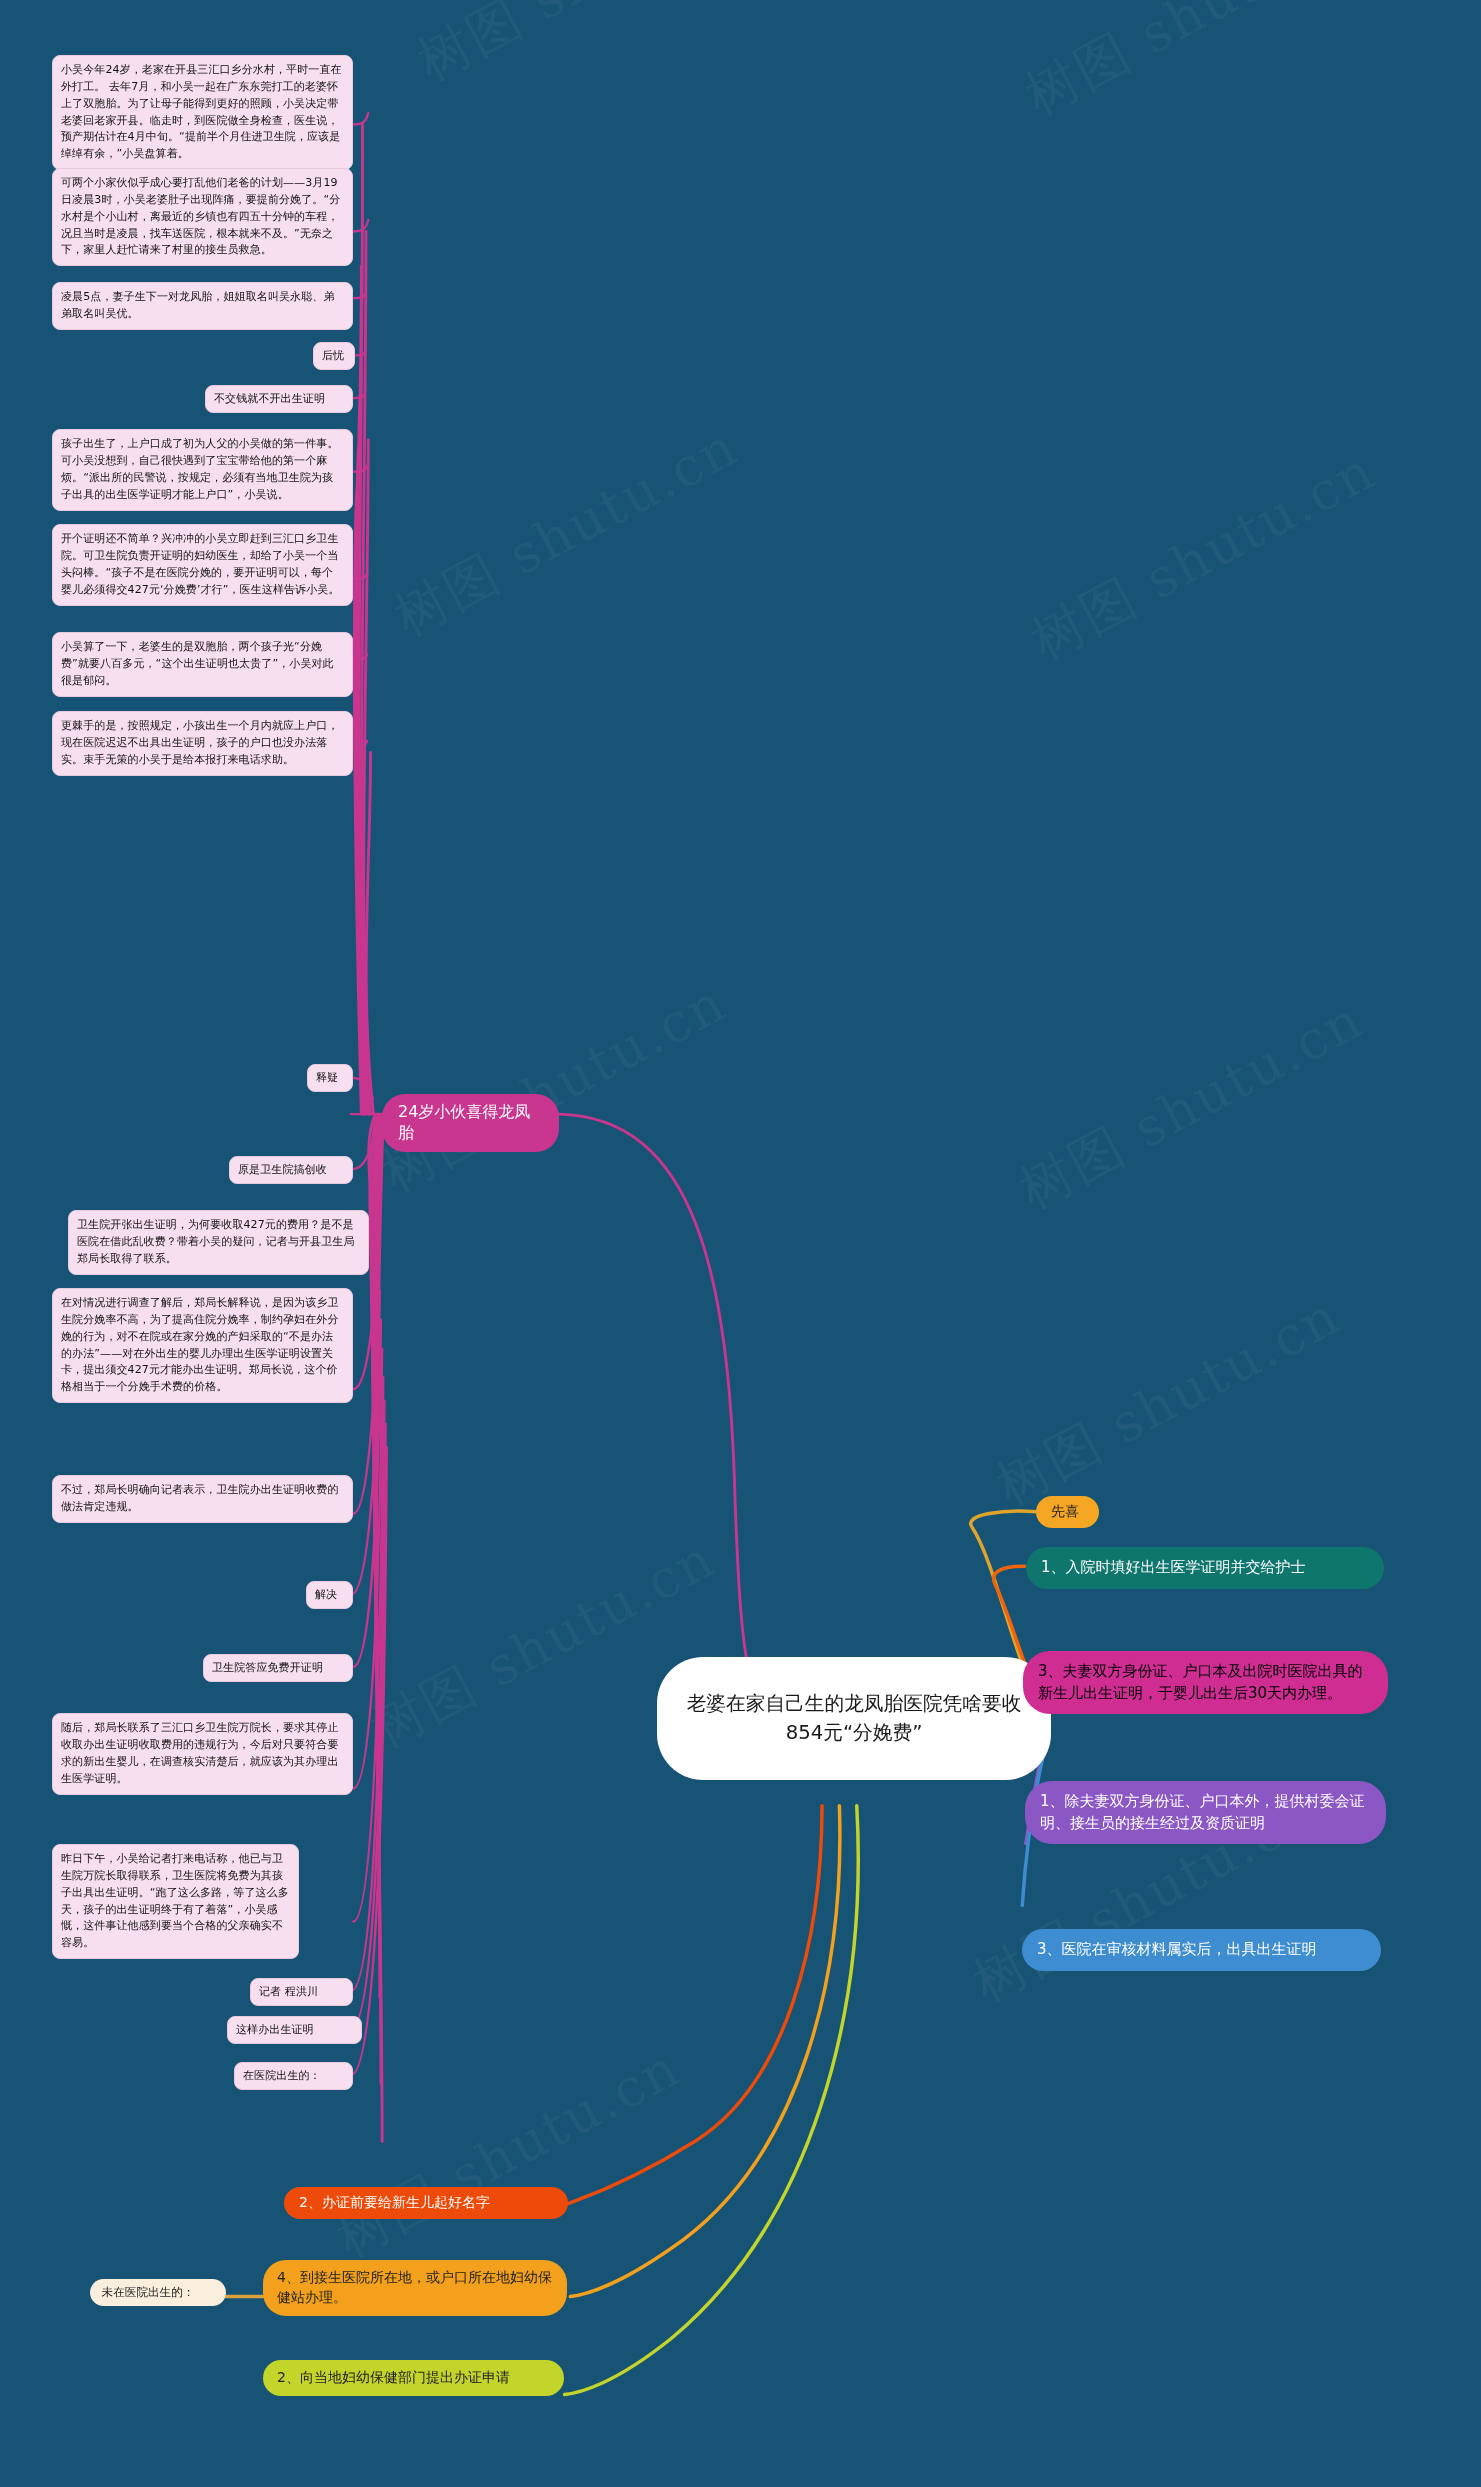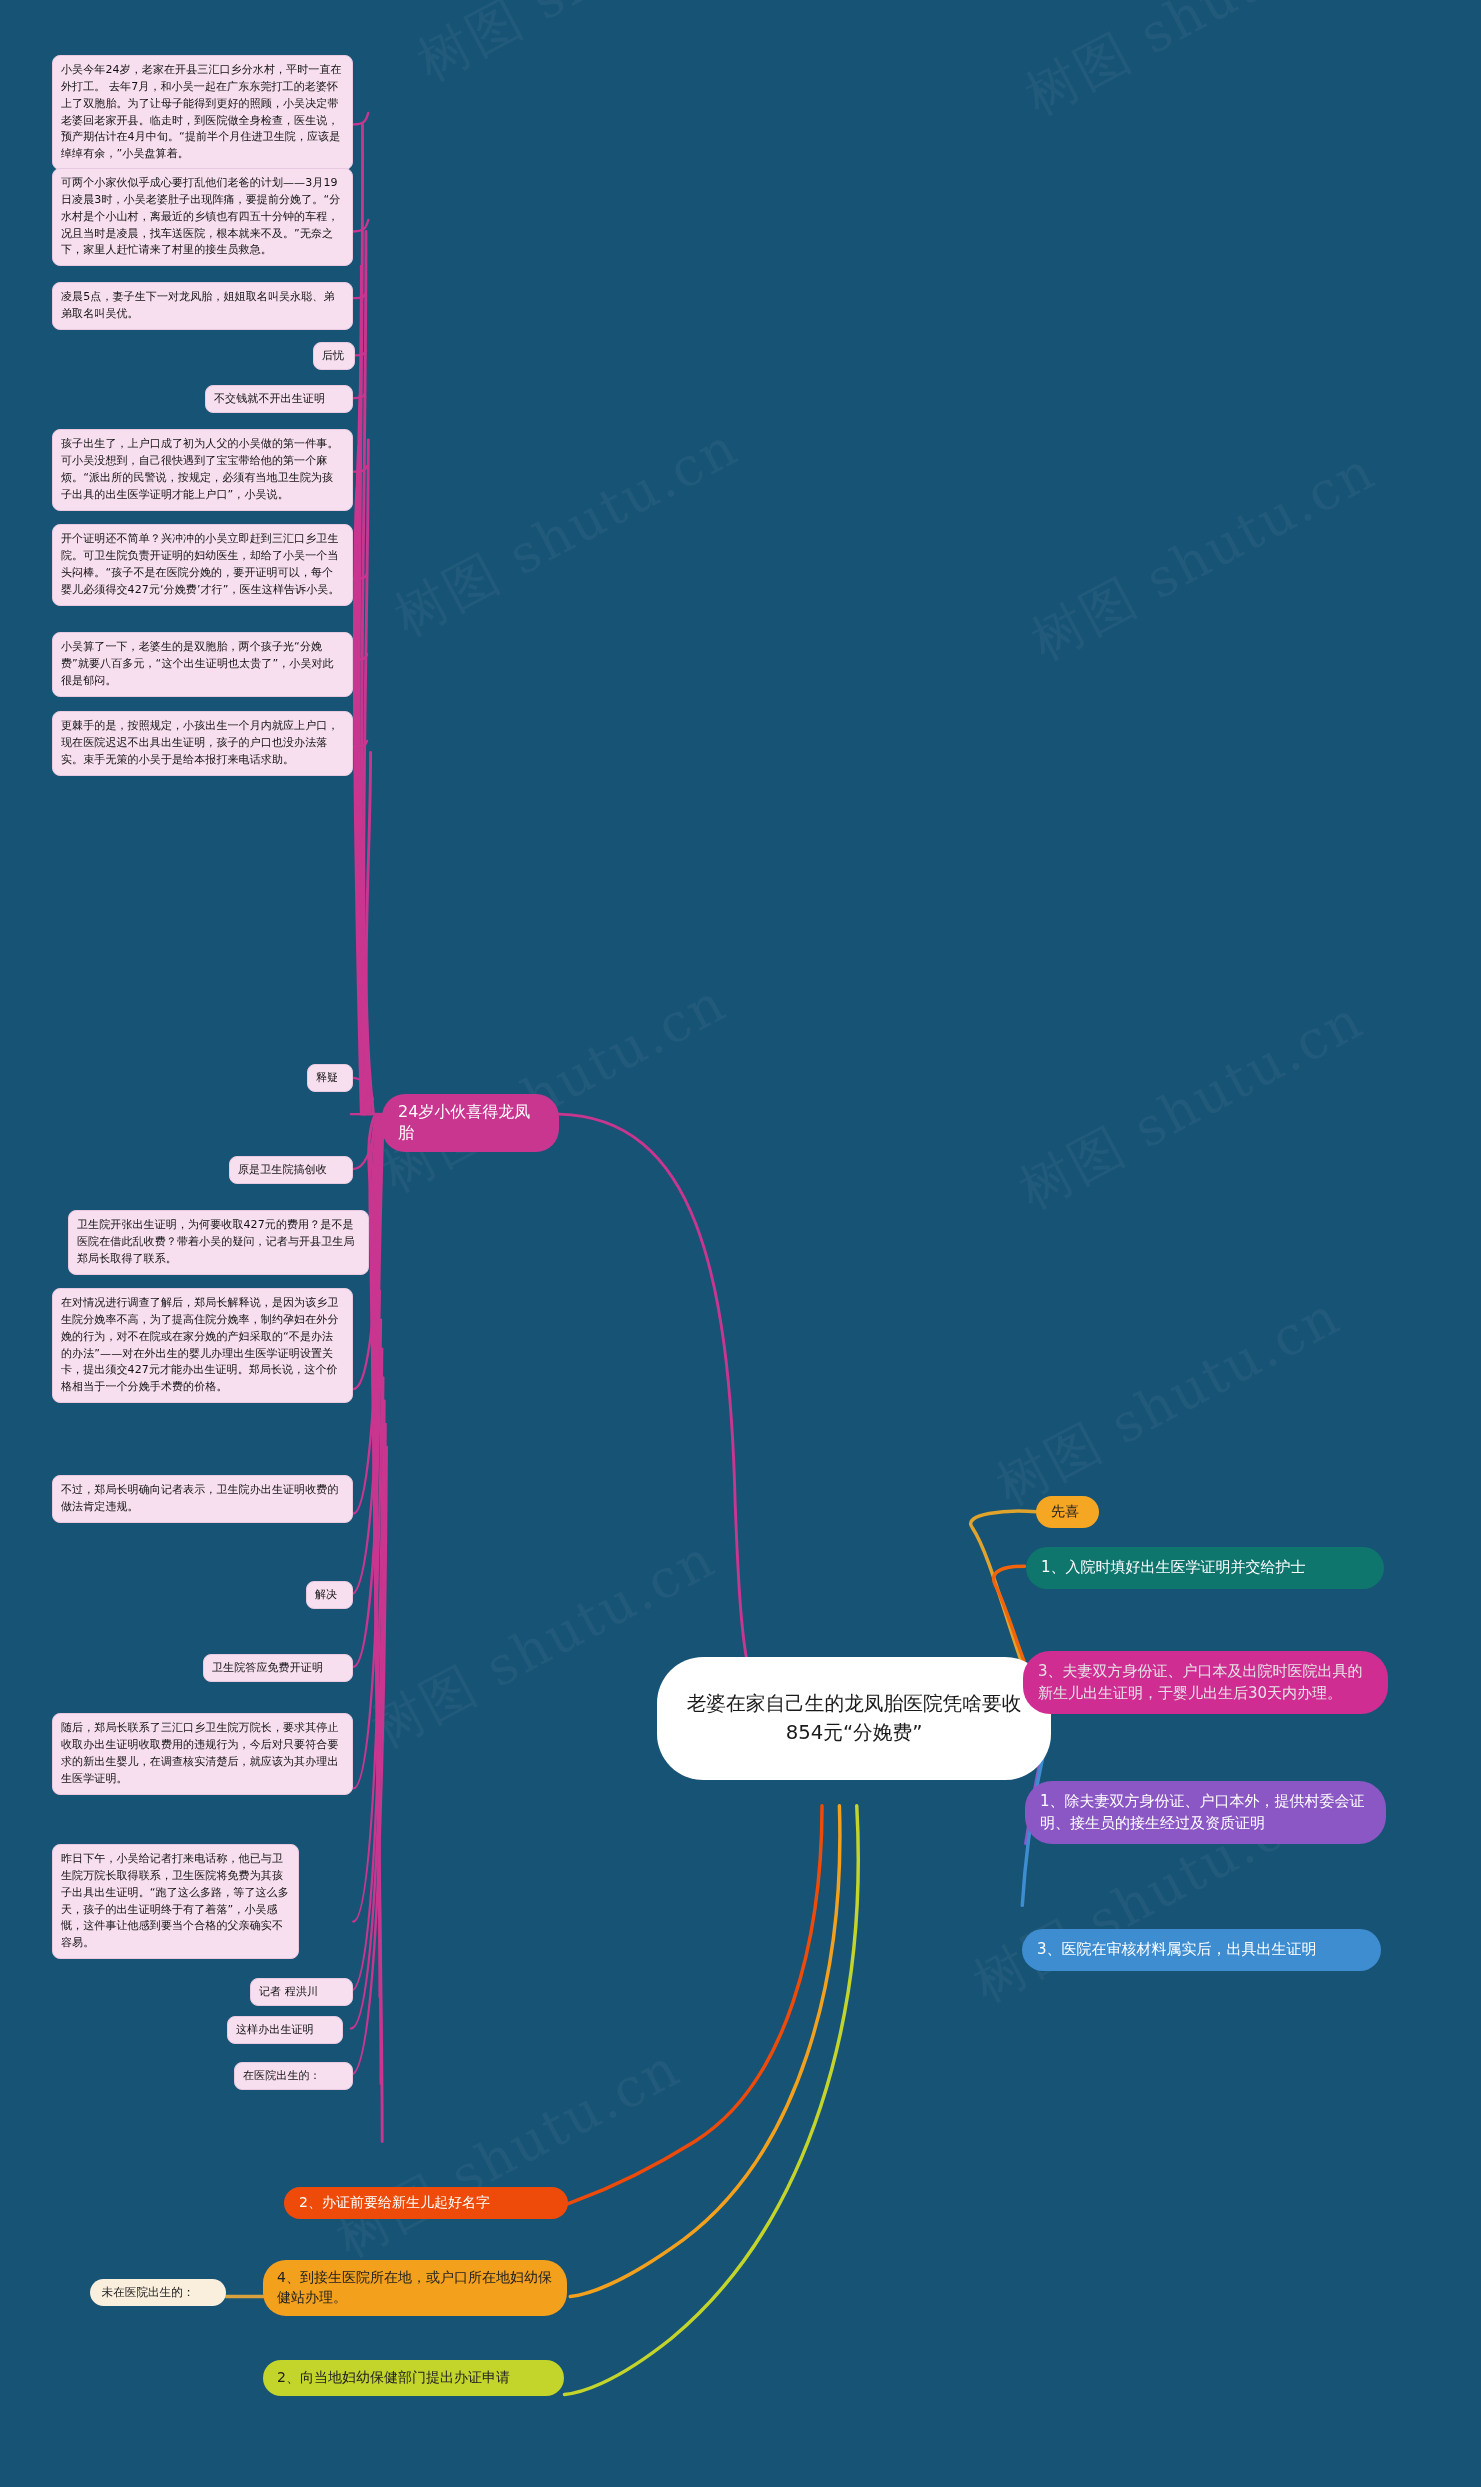--- a/index.html
+++ b/index.html
@@ -45,21 +45,21 @@
     justify-content:center;
   }
   .topic-magenta{
     background:#C9368F;color:#fff;font-size:16px;
     padding:8px 16px;border-radius:23px;justify-content:center;
   }
 
   
   .c-amber   {background:#F5A623;color:#222;}
   .c-orange  {background:#0f766e;color:#fff;}
-  .c-pinkmag {background:#D02D93;color:#e5e5e5;}
+  .c-pinkmag {background:#D02D93;color:#000000;}
   .c-purple  {background:#8A57C4;color:#fff;}
   .c-blue    {background:#3E8DD1;color:#fff;}
   .c-redor   {background:#EE4B0A;color:#fff;}
   .c-orange2 {background:#F3A01C;color:#222;}
   .c-lime    {background:#C3D42B;color:#222;}
   .c-cream   {background:#FAEEDC;color:#222;}
 
   .big{font-size:15px;line-height:1.42;padding:10.4px 15px;border-radius:27px;}
   .mid{font-size:14px;line-height:1.42;padding:8px 14px;border-radius:23px;}
   .chip{font-size:14px;padding:7px 15px;border-radius:19.7px;justify-content:center;}
@@ -213,21 +213,21 @@
     </div>
 
   <div class="node pink" style="left:52px;  top:1844px; width:247px;">
     <span class="txt">昨日下午，小吴给记者打来电话称，他已与卫生院万院长取得联系，卫生医院将免费为其孩子出具出生证明。“跑了这么多路，等了这么多天，孩子的出生证明终于有了着落”，小吴感慨，这件事让他感到要当个合格的父亲确实不容易。</span>
     </div>
 
   <div class="node pink small tag" style="left:250px; top:1978px; width:103px;">
     <span class="txt">记者 程洪川</span>
     </div>
 
-  <div class="node pink small tag" style="left:227px; top:2016px; width:116px;">
+  <div class="node pink small tag" style="left:227px; top:2016px; width:135px;">
     <span class="txt">这样办出生证明</span>
     </div>
 
   <div class="node pink small tag" style="left:234px; top:2062px; width:119px;">
     <span class="txt">在医院出生的：</span>
     </div>
 
   <div class="node topic-magenta" style="left:382px; top:1094px; width:177px;">
     <span class="txt">24岁小伙喜得龙凤胎</span>
     </div>

